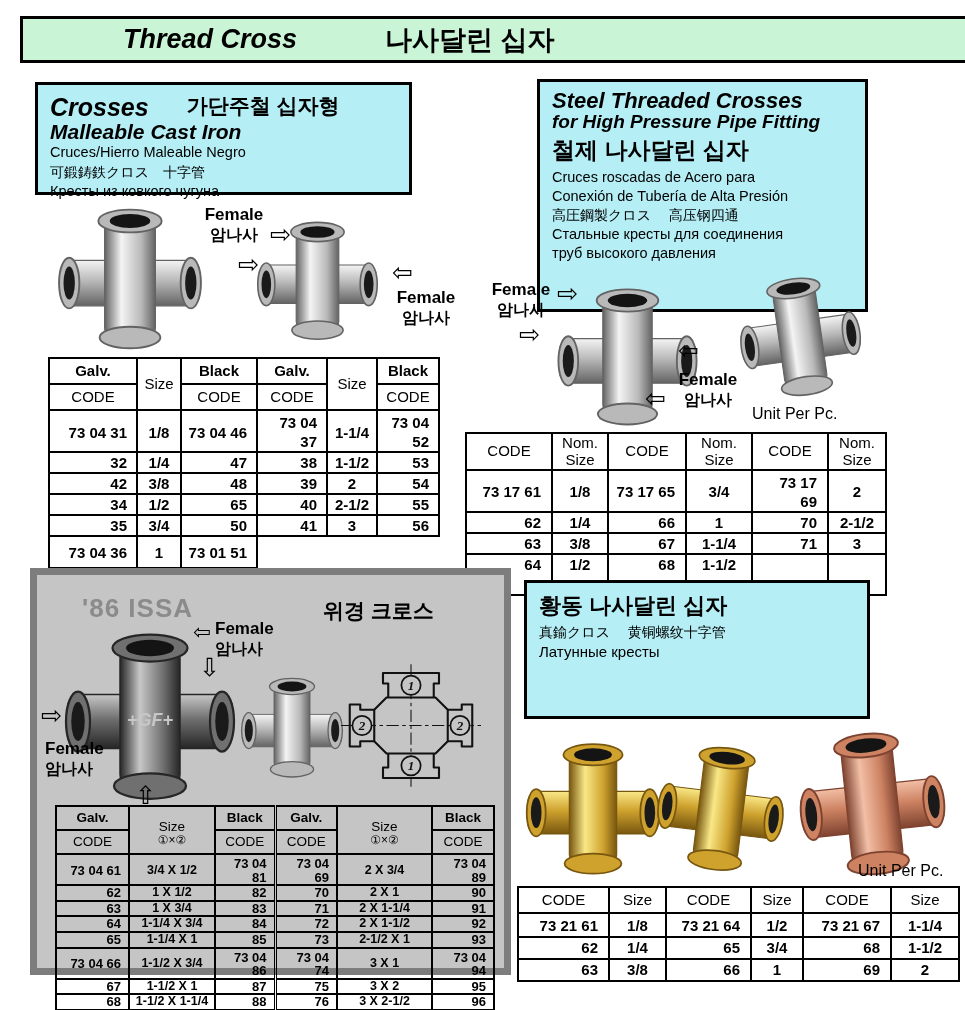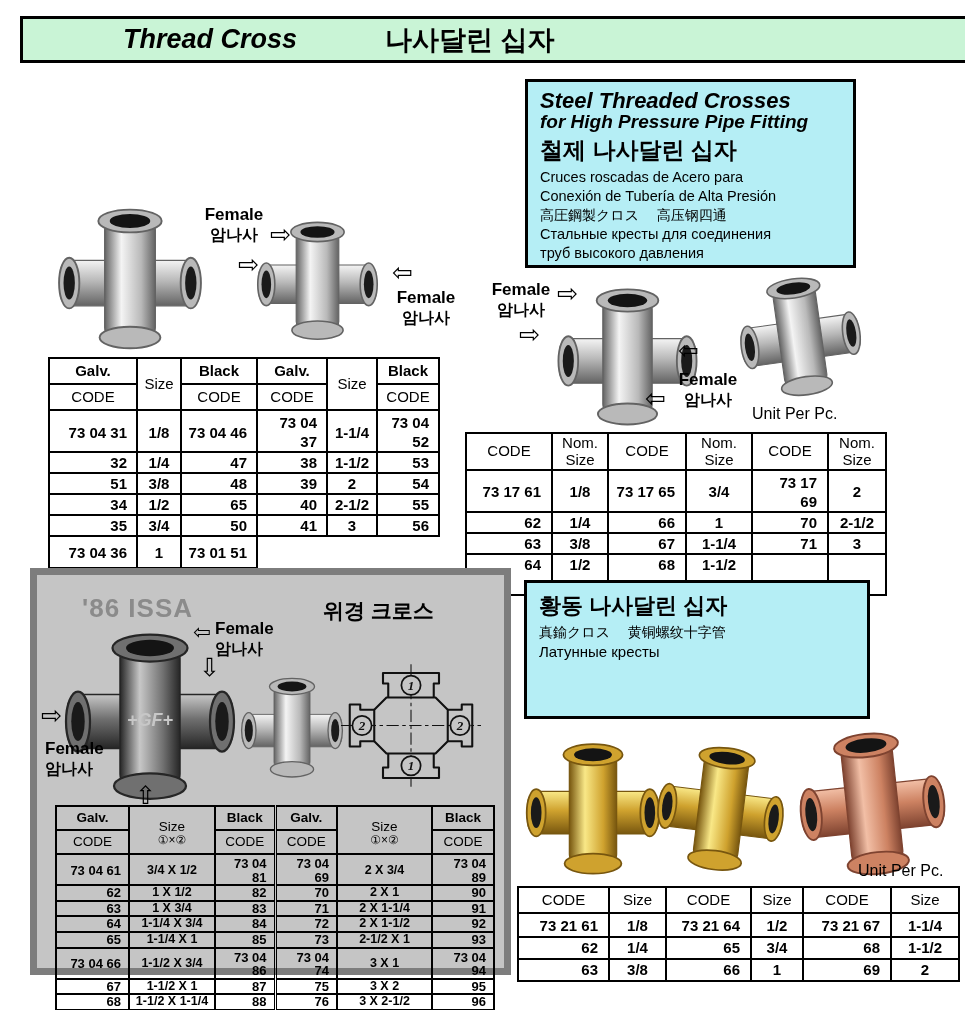--- a/index.html
+++ b/index.html
@@ -72,20 +72,30 @@
 </head>
 <body>
 
 <div class="page">
 
   <div class="abs header-bar">
     <span class="t-en">Thread Cross</span>
     <span class="t-ko">나사달린 십자</span>
   </div>
 
+  <div class="abs info-box" style="left:35px;top:82px;width:377px;height:113px;">
+    <div class="row-flex">
+      <span class="big">Crosses</span>
+      <span class="ko" style="margin-left:38px;">가단주철 십자형</span>
+    </div>
+    <div class="big2">Malleable Cast Iron</div>
+    <div class="sm">Cruces/Hierro Maleable Negro</div>
+    <div class="smj">可鍛鋳鉄クロス　十字管</div>
+    <div class="sm">Кресты из ковкого чугуна</div>
+  </div>
 
   <div class="abs photo" style="left:40px;top:202px;width:180px;height:152px;">
       <svg viewBox="0 0 120 120" width="100%" height="100%">
         <defs>
           <linearGradient id="cg0h" x1="0" y1="0" x2="0" y2="1">
             <stop offset="0" stop-color="#f4f4f4"></stop>
             <stop offset=".45" stop-color="#b9b9b9"></stop>
             <stop offset="1" stop-color="#636363"></stop>
           </linearGradient>
           <linearGradient id="cg0v" x1="0" y1="0" x2="1" y2="0">
@@ -180,21 +190,21 @@
         </tr>
         <tr>
           <td>32</td>
           <td>1/4</td>
           <td>47</td>
           <td>38</td>
           <td>1-1/2</td>
           <td>53</td>
         </tr>
         <tr>
-          <td>51</td>
+          <td>42</td>
           <td>3/8</td>
           <td>48</td>
           <td>39</td>
           <td>2</td>
           <td>54</td>
         </tr>
         <tr>
           <td>34</td>
           <td>1/2</td>
           <td>65</td>
@@ -216,21 +226,21 @@
           <td>73 04 36</td>
           <td>1</td>
           <td>73 01 51</td>
           <td class="blank"></td>
           <td class="blank"></td>
           <td class="blank"></td>
         </tr>
       </tbody>
     </table>
 
-  <div class="abs info-box" style="left:525px;top:79px;width:331px;height:189px;">
+  <div class="abs info-box" style="left:537px;top:79px;width:331px;height:233px;">
     <div class="big" style="font-size:22px;">Steel Threaded Crosses</div>
     <div class="big2" style="font-size:19px;">for High Pressure Pipe Fitting</div>
     <div class="ko" style="font-size:23px;margin:2px 0;">철제 나사달린 십자</div>
     <div class="sm">Cruces roscadas de Acero para</div>
     <div class="sm">Conexión de Tubería de Alta Presión</div>
     <div class="smj">高圧鋼製クロス　 高压钢四通</div>
     <div class="sm">Стальные кресты для соединения</div>
     <div class="sm">труб высокого давления</div>
   </div>
 

